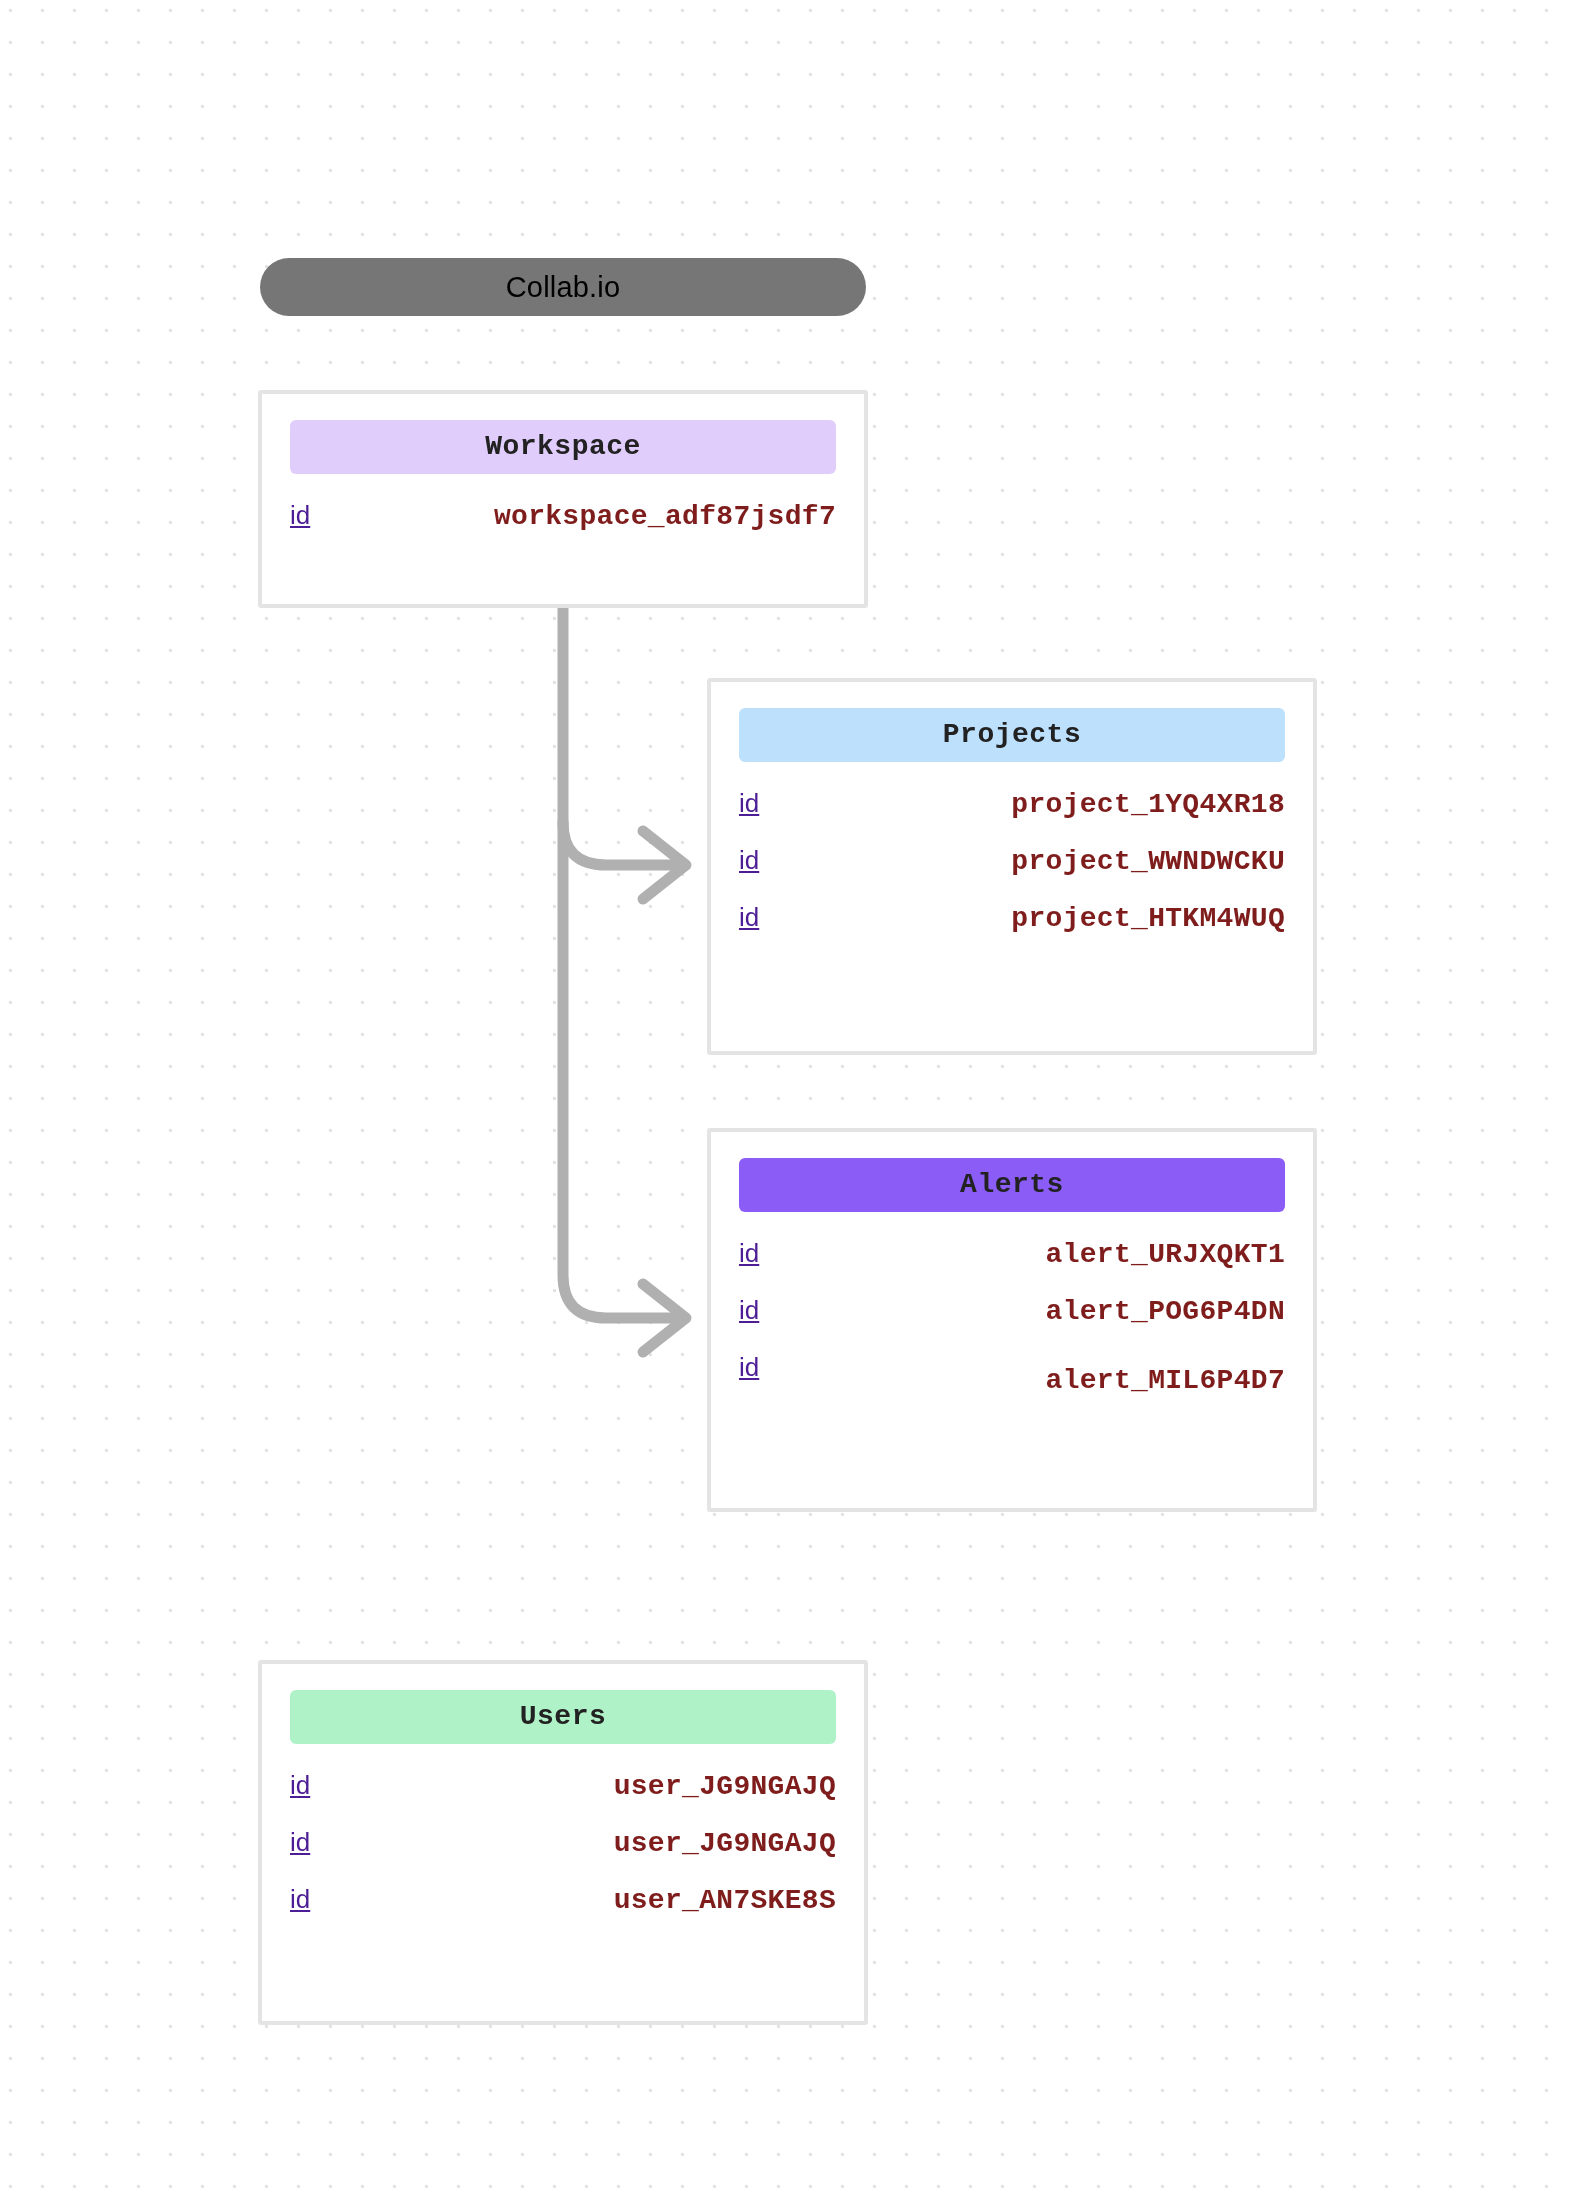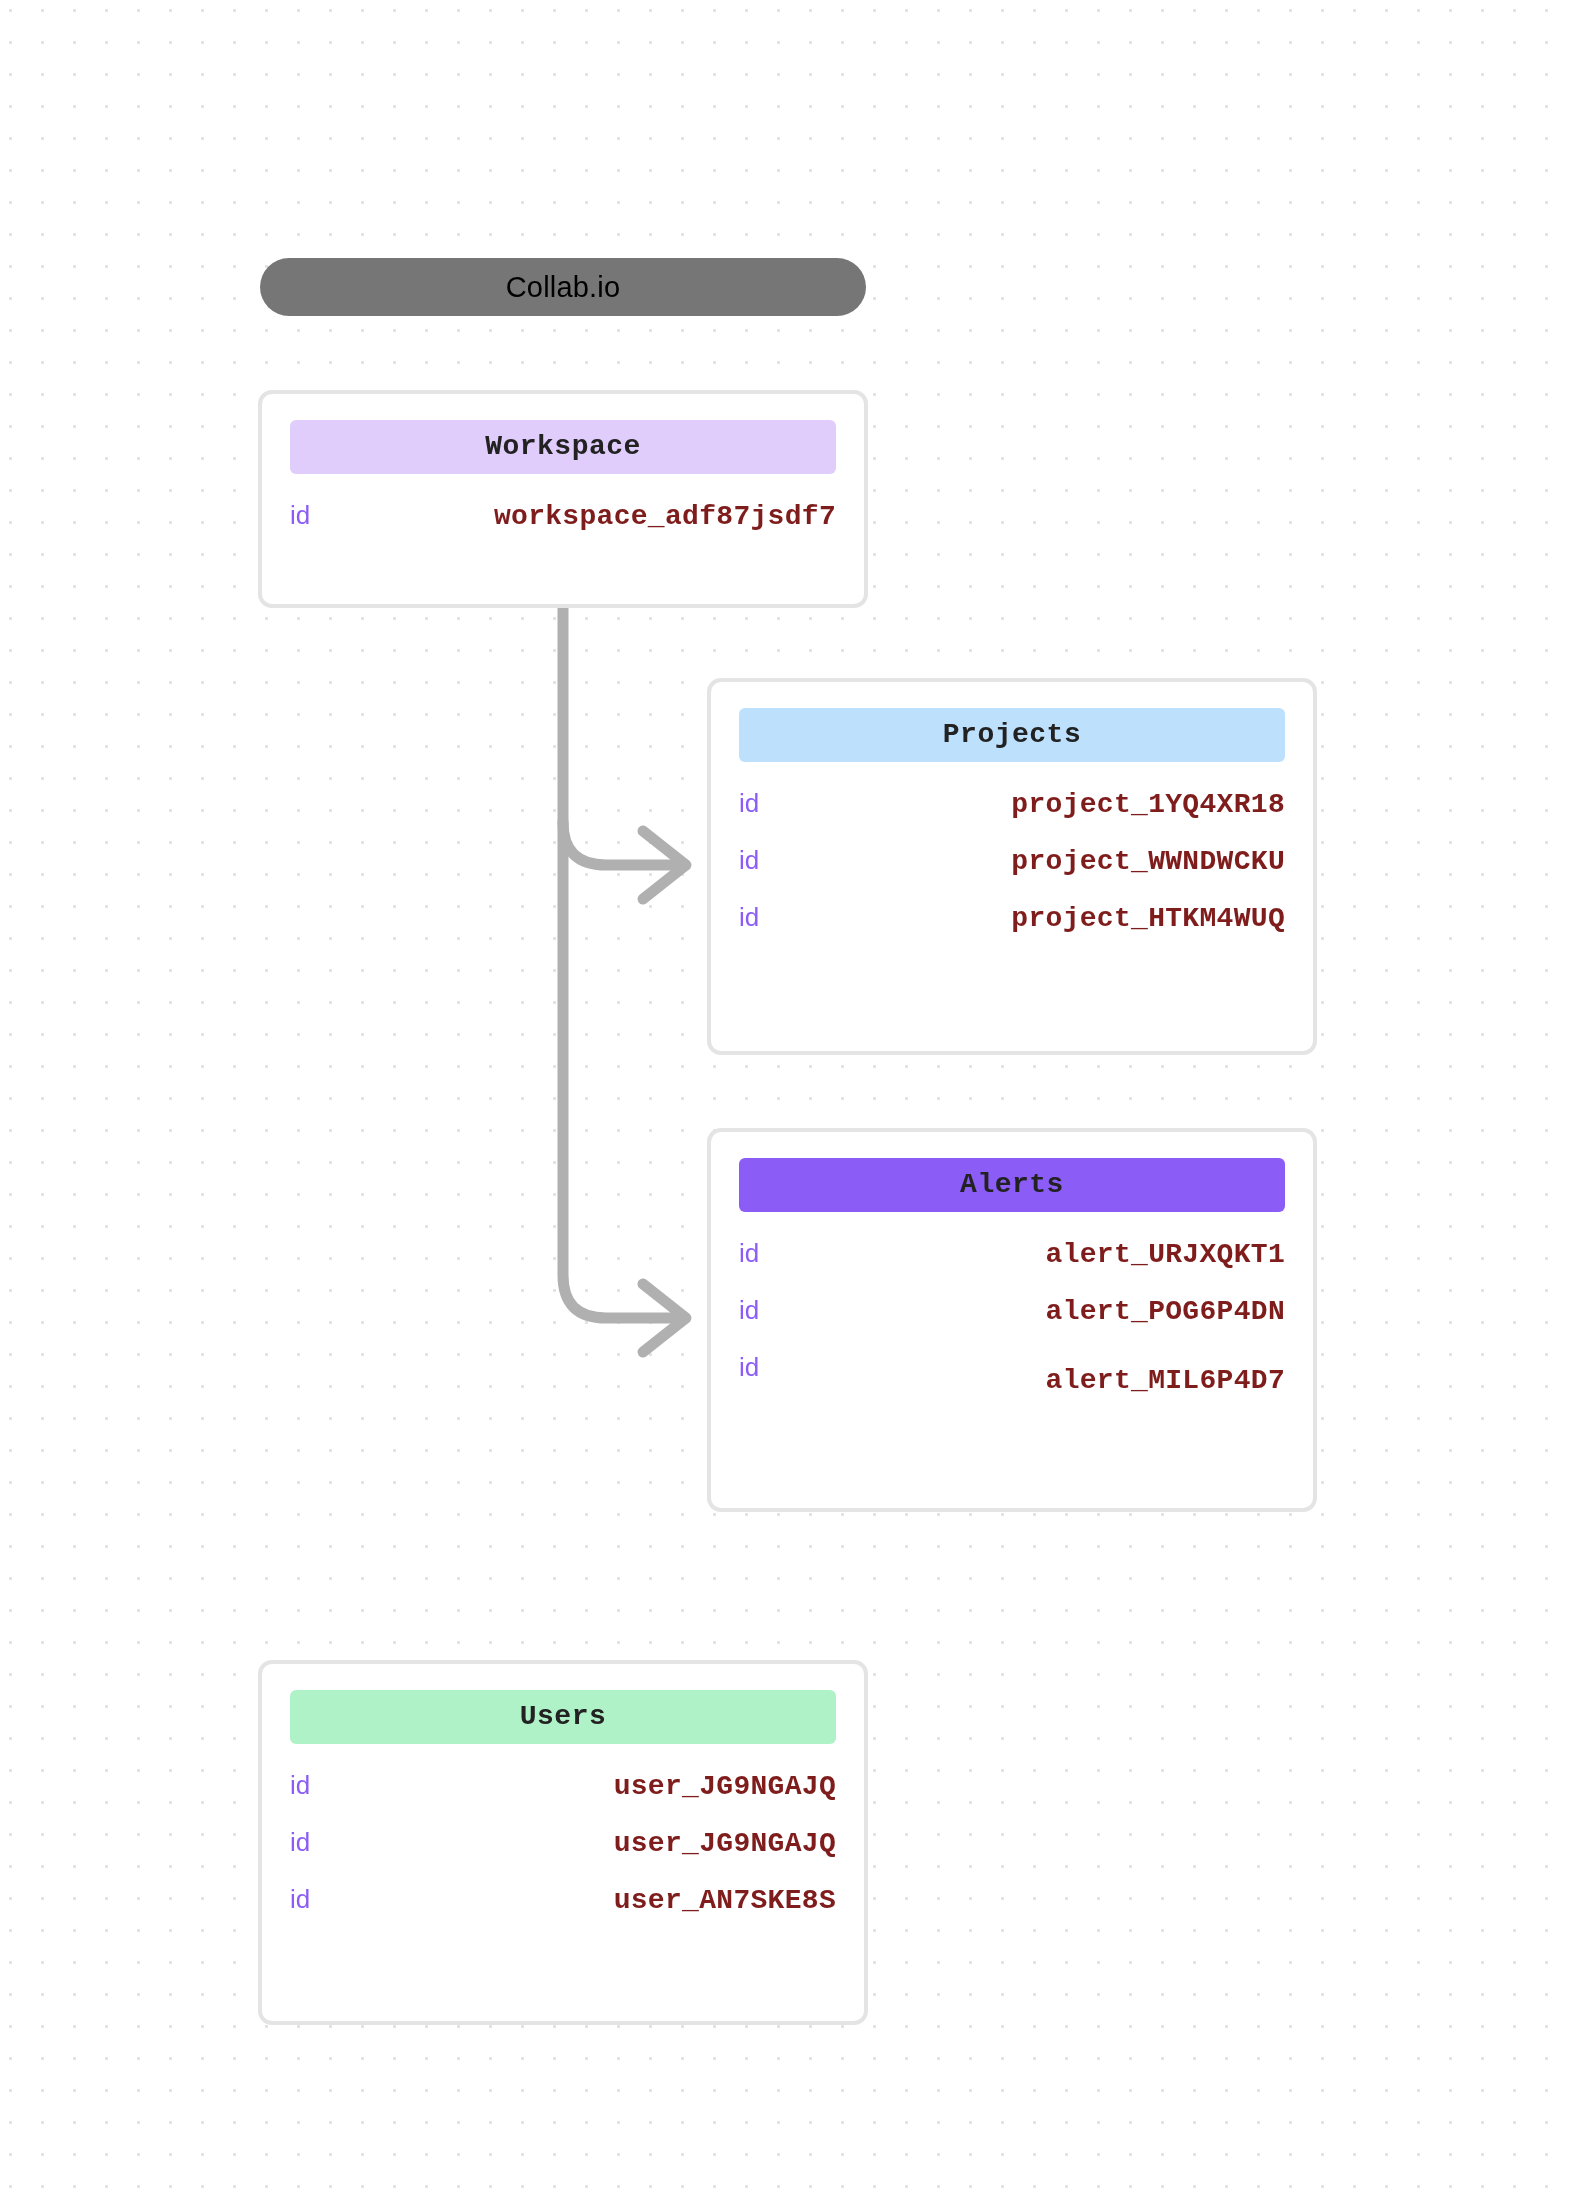--- a/index.html
+++ b/index.html
@@ -49,21 +49,21 @@
     font-size: 29px;
     line-height: 1;
     letter-spacing: 0.2px;
   }
 
   
   .card {
     position: absolute;
     background: #ffffff;
     border: 4px solid #e4e4e4;
-    border-radius: 14px;
+    border-radius: 3px;
     box-sizing: border-box;
     padding: 26px 28px 29px 28px;
   }
   .card-band {
     height: 54px;
     border-radius: 6px;
     display: flex;
     align-items: center;
     justify-content: center;
     margin-bottom: 28px;
@@ -82,23 +82,24 @@
   }
   .row {
     display: flex;
     align-items: baseline;
     justify-content: space-between;
     height: 57px;
   }
   .row-key {
     font-family: "Liberation Sans", sans-serif;
     font-size: 26px;
-    color: #8b5cf6;
+    color: #4c1d95;
     line-height: 1;
     white-space: nowrap;
+    text-decoration: underline;
   }
   .row-val {
     font-family: "Liberation Mono", "DejaVu Sans Mono", monospace;
     font-size: 28px;
     font-weight: 700;
     color: #7f1d1d;
     line-height: 1;
     letter-spacing: 0.3px;
     white-space: nowrap;
   }

